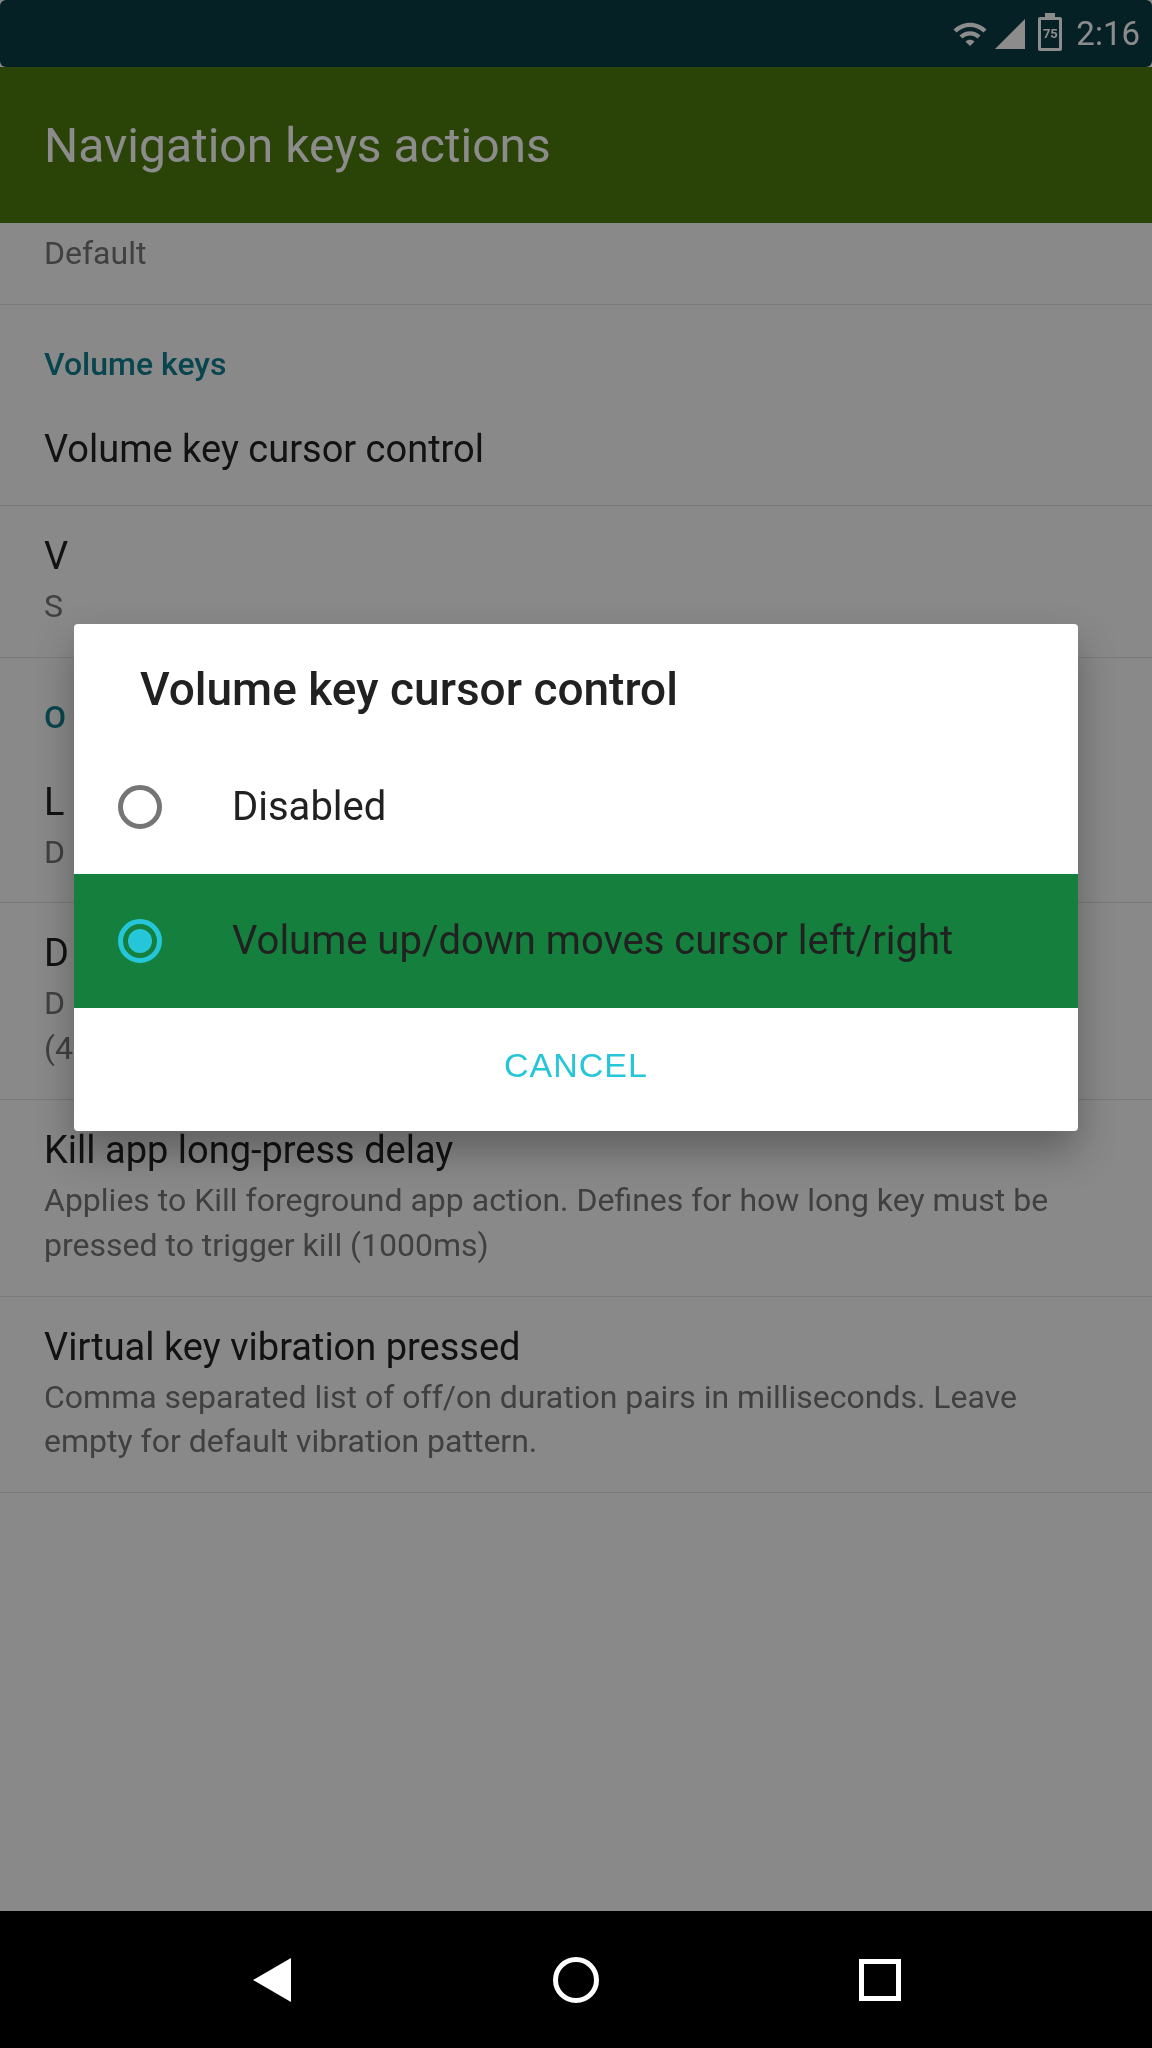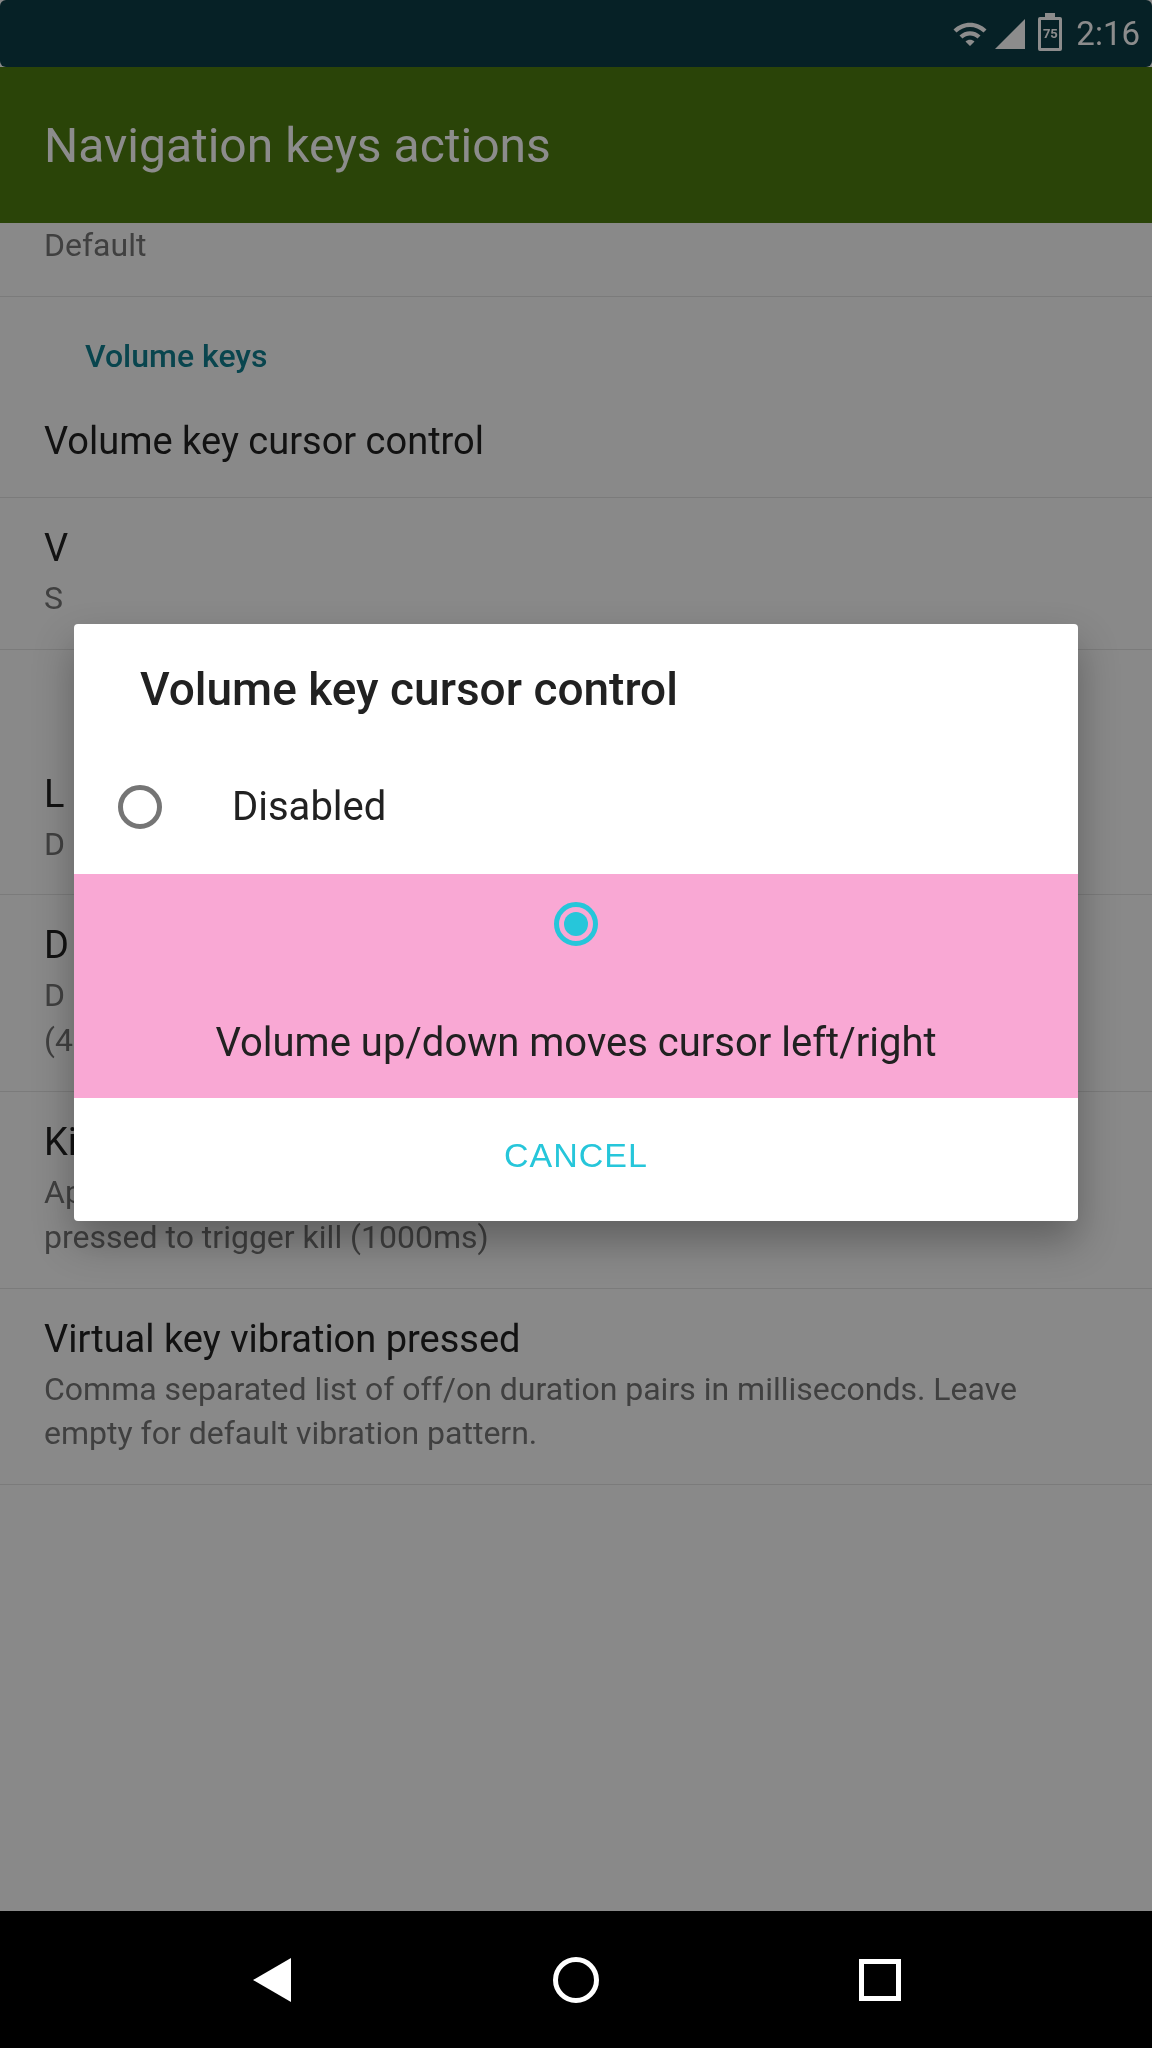--- a/index.html
+++ b/index.html
@@ -110,42 +110,41 @@
       bottom: 137px;
       background: #fafafa;
     }
     
     .pref-item {
       padding: 28px 44px;
       border-bottom: 1px solid #e0e0e0;
     }
     
     .pref-item.partial-top {
-      padding-top: 0;
+      padding-top: 8px;
     }
     
     .pref-title {
       font-size: 38px;
       color: #212121;
       font-weight: 400;
       margin-bottom: 6px;
     }
     
     .pref-summary {
       font-size: 32px;
       color: #757575;
       line-height: 1.4;
     }
     
     .pref-category {
       padding: 40px 44px 16px;
       font-size: 32px;
       color: #127f8f;
       font-weight: 500;
-      margin-left: 41px;
     }
     
     .pref-cut {
       white-space: nowrap;
       overflow: hidden;
     }
     
     
     .scrim {
       position: absolute;
@@ -177,22 +176,21 @@
     
     .radio-option {
       display: flex;
       align-items: center;
       padding: 28px 44px;
       gap: 70px;
       min-height: 134px;
     }
     
     .radio-option.selected {
-      background: #f9a8d4;
-      flex-direction: column;
+      background: #15803d;
     }
     
     .radio-circle {
       width: 44px;
       height: 44px;
       border: 5px solid #757575;
       border-radius: 50%;
       flex-shrink: 0;
       display: flex;
       align-items: center;

